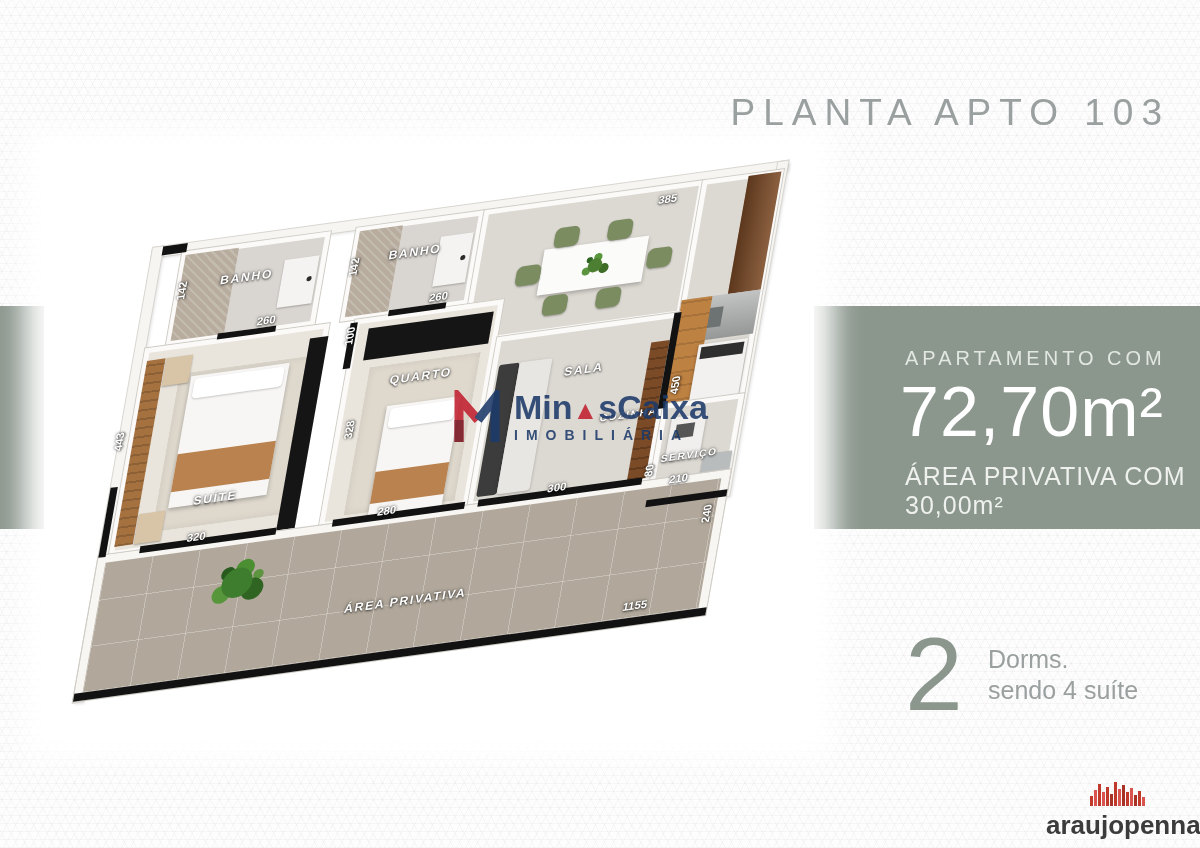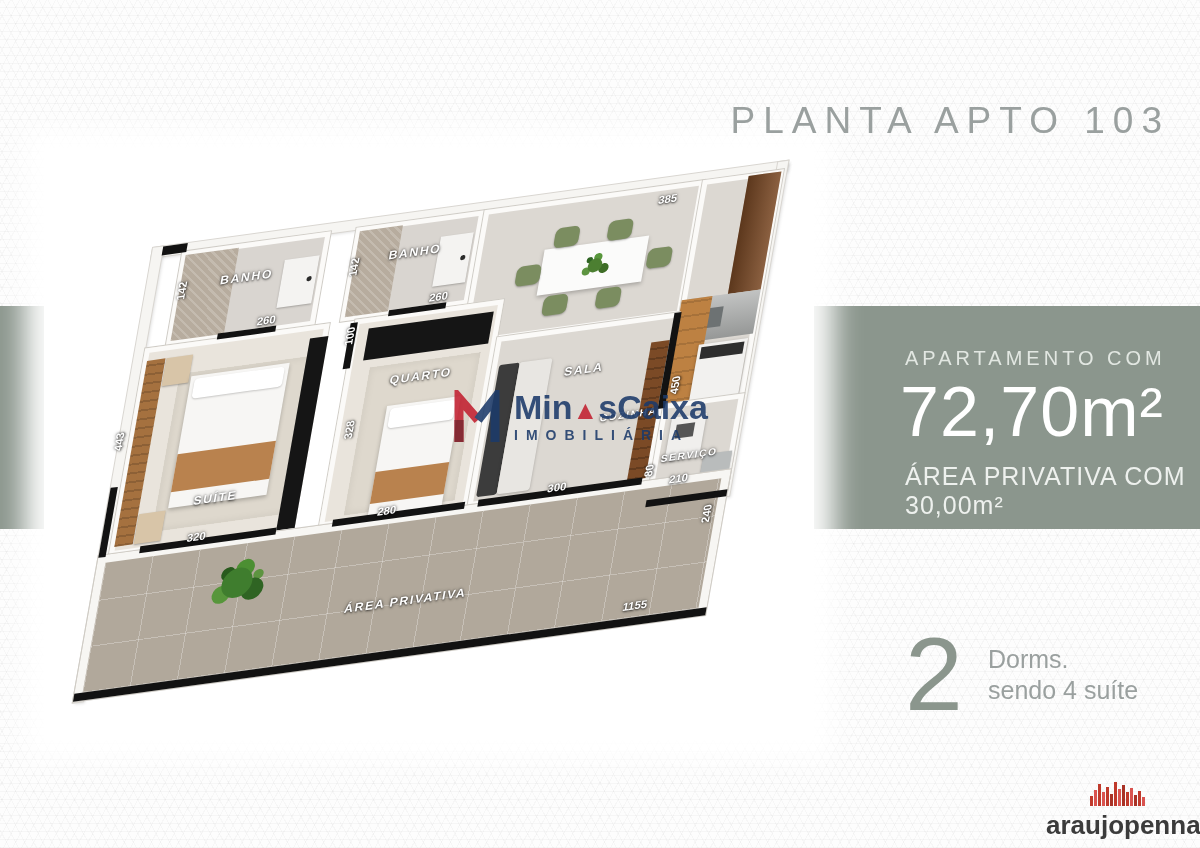--- a/index.html
+++ b/index.html
@@ -13,21 +13,21 @@
     background:
       repeating-linear-gradient(0deg, rgba(90,90,90,.045) 0 1px, transparent 1px 8px),
       repeating-linear-gradient(62deg, rgba(90,90,90,.04) 0 1px, transparent 1px 8px),
       repeating-linear-gradient(-62deg, rgba(90,90,90,.04) 0 1px, transparent 1px 8px);
   }
   .bg-fade{position:absolute;inset:0;z-index:0;
     background:radial-gradient(ellipse 560px 360px at 430px 440px, rgba(255,255,255,.9), rgba(255,255,255,0) 70%);}
 
   .title{
     position:absolute;top:92px;right:30px;z-index:4;
-    font-size:37px;font-weight:400;letter-spacing:8px;color:#9aa09f;white-space:nowrap;margin-top:8px;
+    font-size:37px;font-weight:400;letter-spacing:8px;color:#9aa09f;white-space:nowrap;
   }
 
   .band{position:absolute;left:0;top:306px;width:1200px;height:223px;background:#8b968d;z-index:1;}
   .band-heading{position:absolute;left:905px;top:347px;z-index:4;font-size:20px;letter-spacing:4px;color:#e2e7e2;}
   .band-area{position:absolute;left:900px;top:372px;z-index:4;font-size:70px;font-weight:400;color:#fff;letter-spacing:1px;}
   .band-sub{position:absolute;left:905px;top:462px;z-index:4;font-size:25px;color:#eef1ee;letter-spacing:1px;}
 
   .dorms-number{position:absolute;left:905px;top:622px;z-index:4;font-size:104px;line-height:1;color:#8b968d;font-weight:400;}
   .dorms-line1{position:absolute;left:988px;top:645px;z-index:4;font-size:25px;color:#9aa09f;}
   .dorms-line2{position:absolute;left:988px;top:676px;z-index:4;font-size:25px;color:#9aa09f;}

